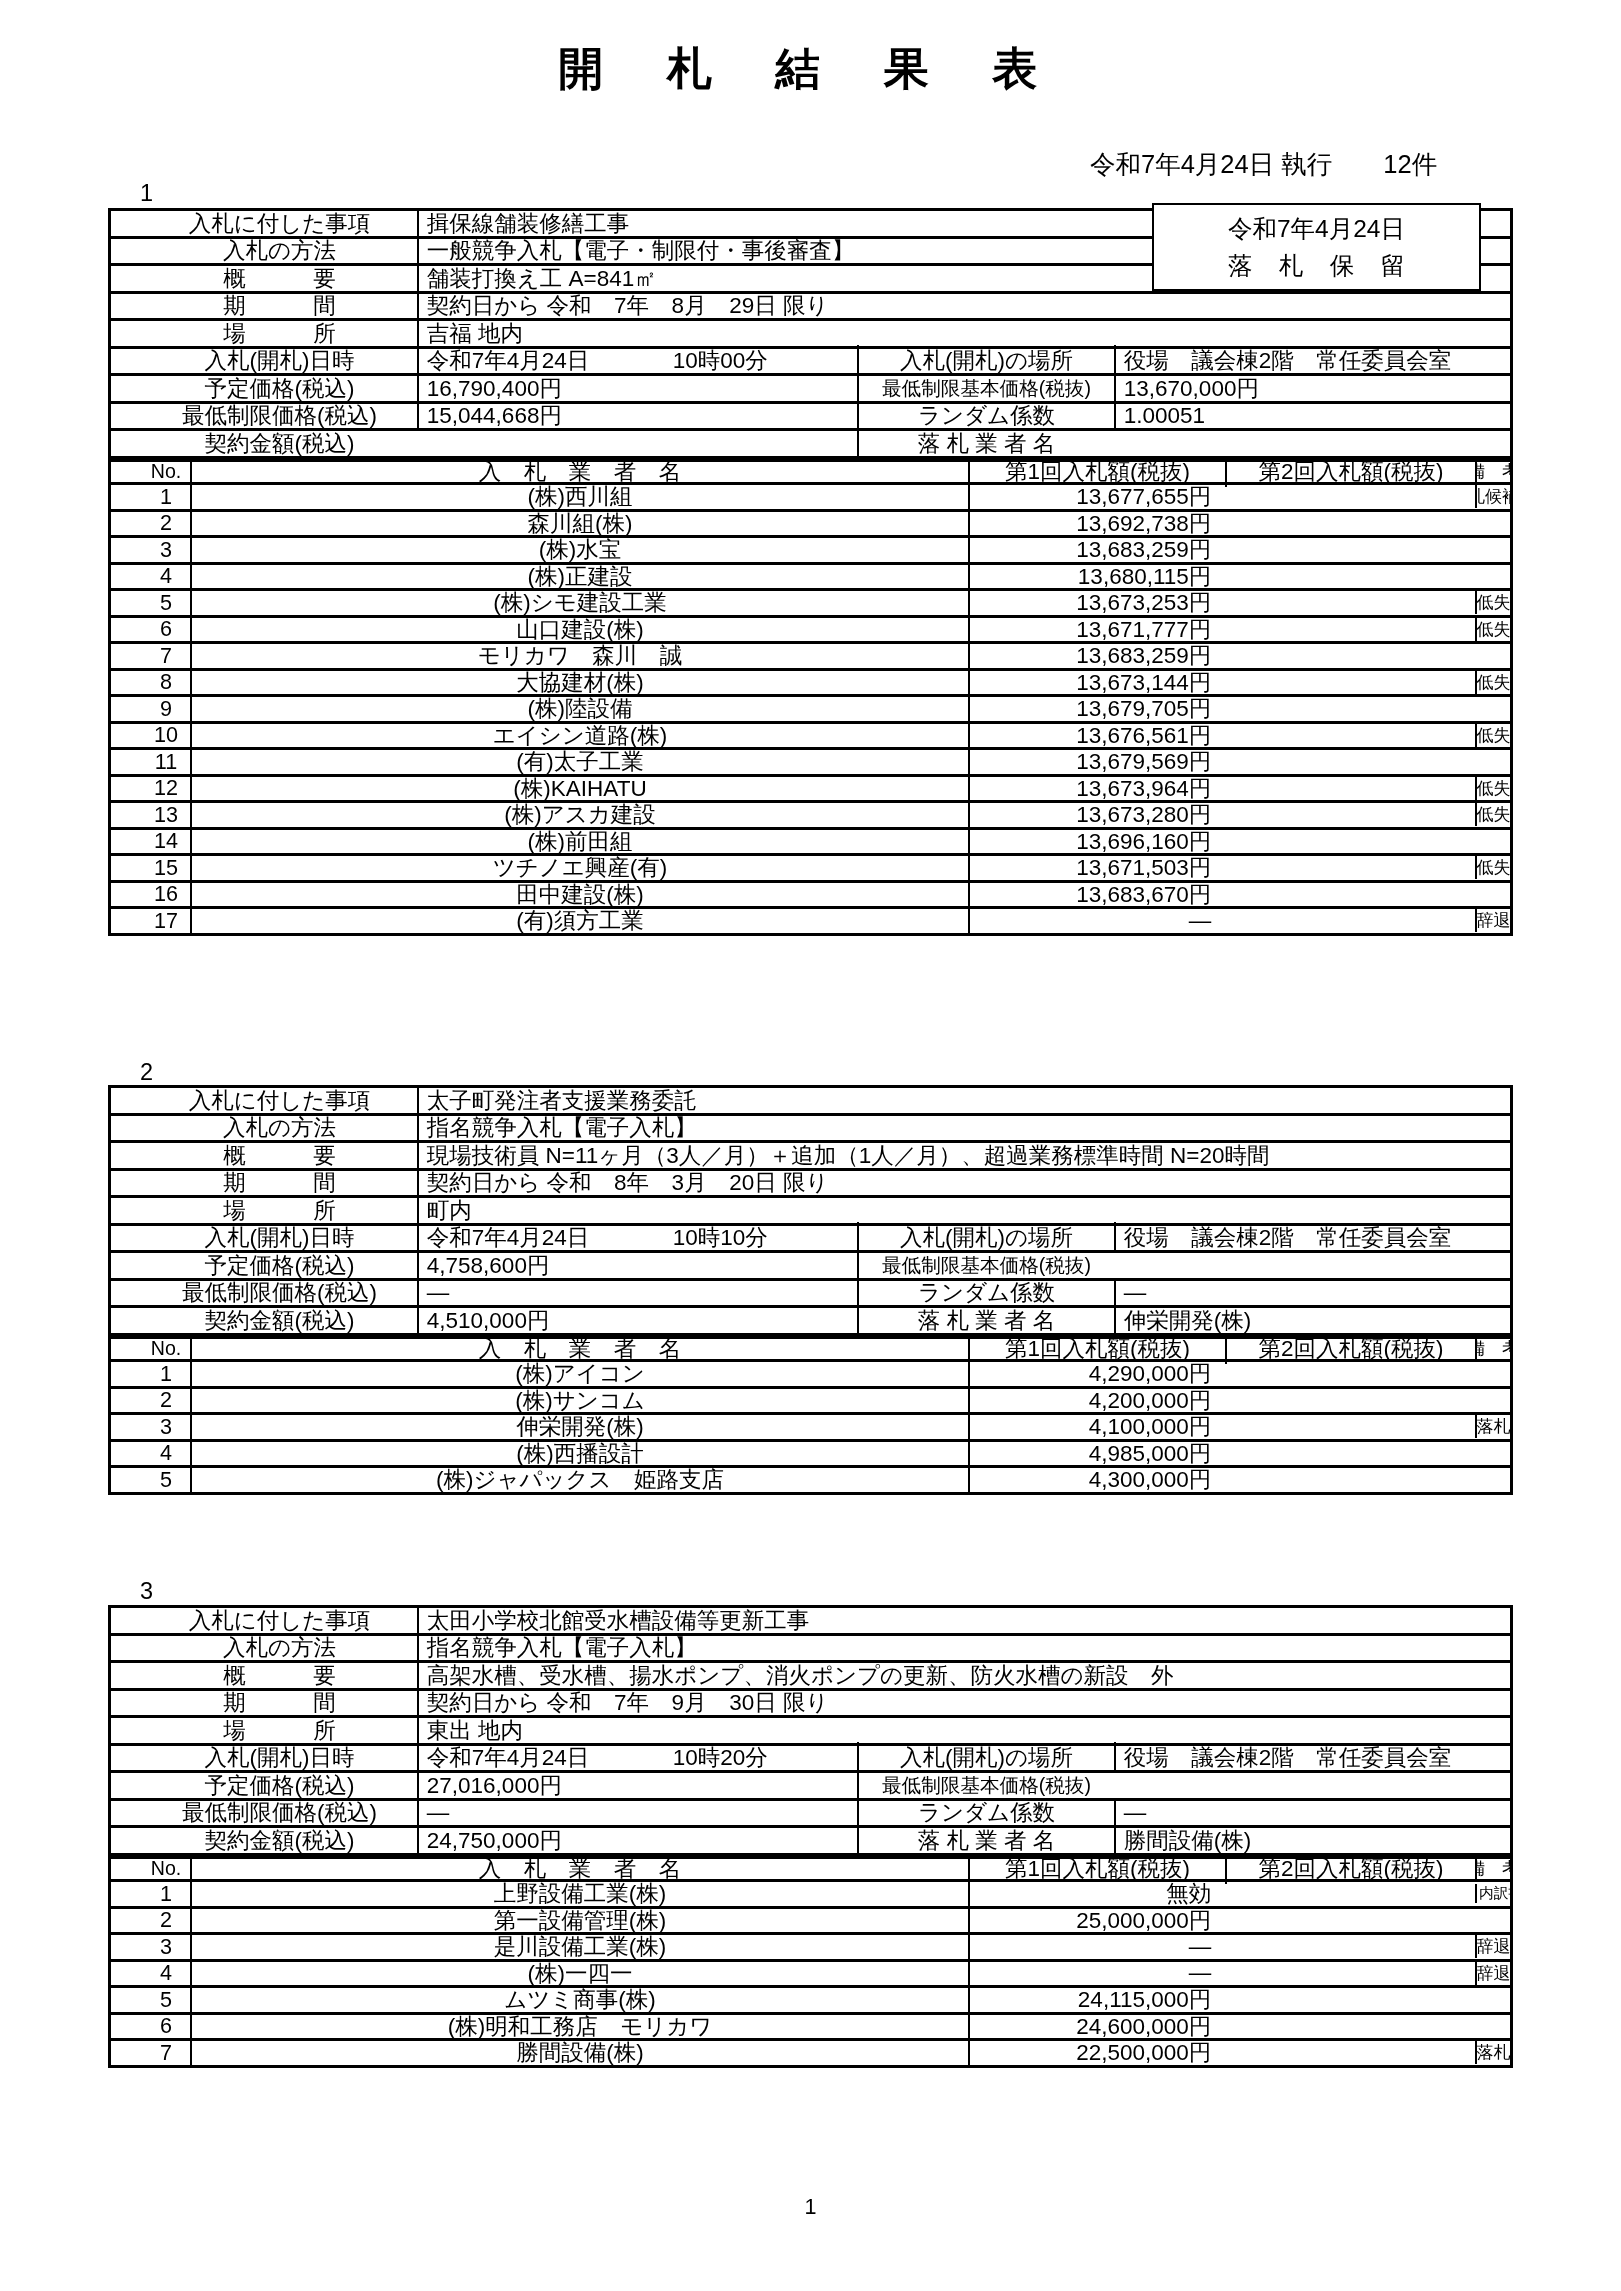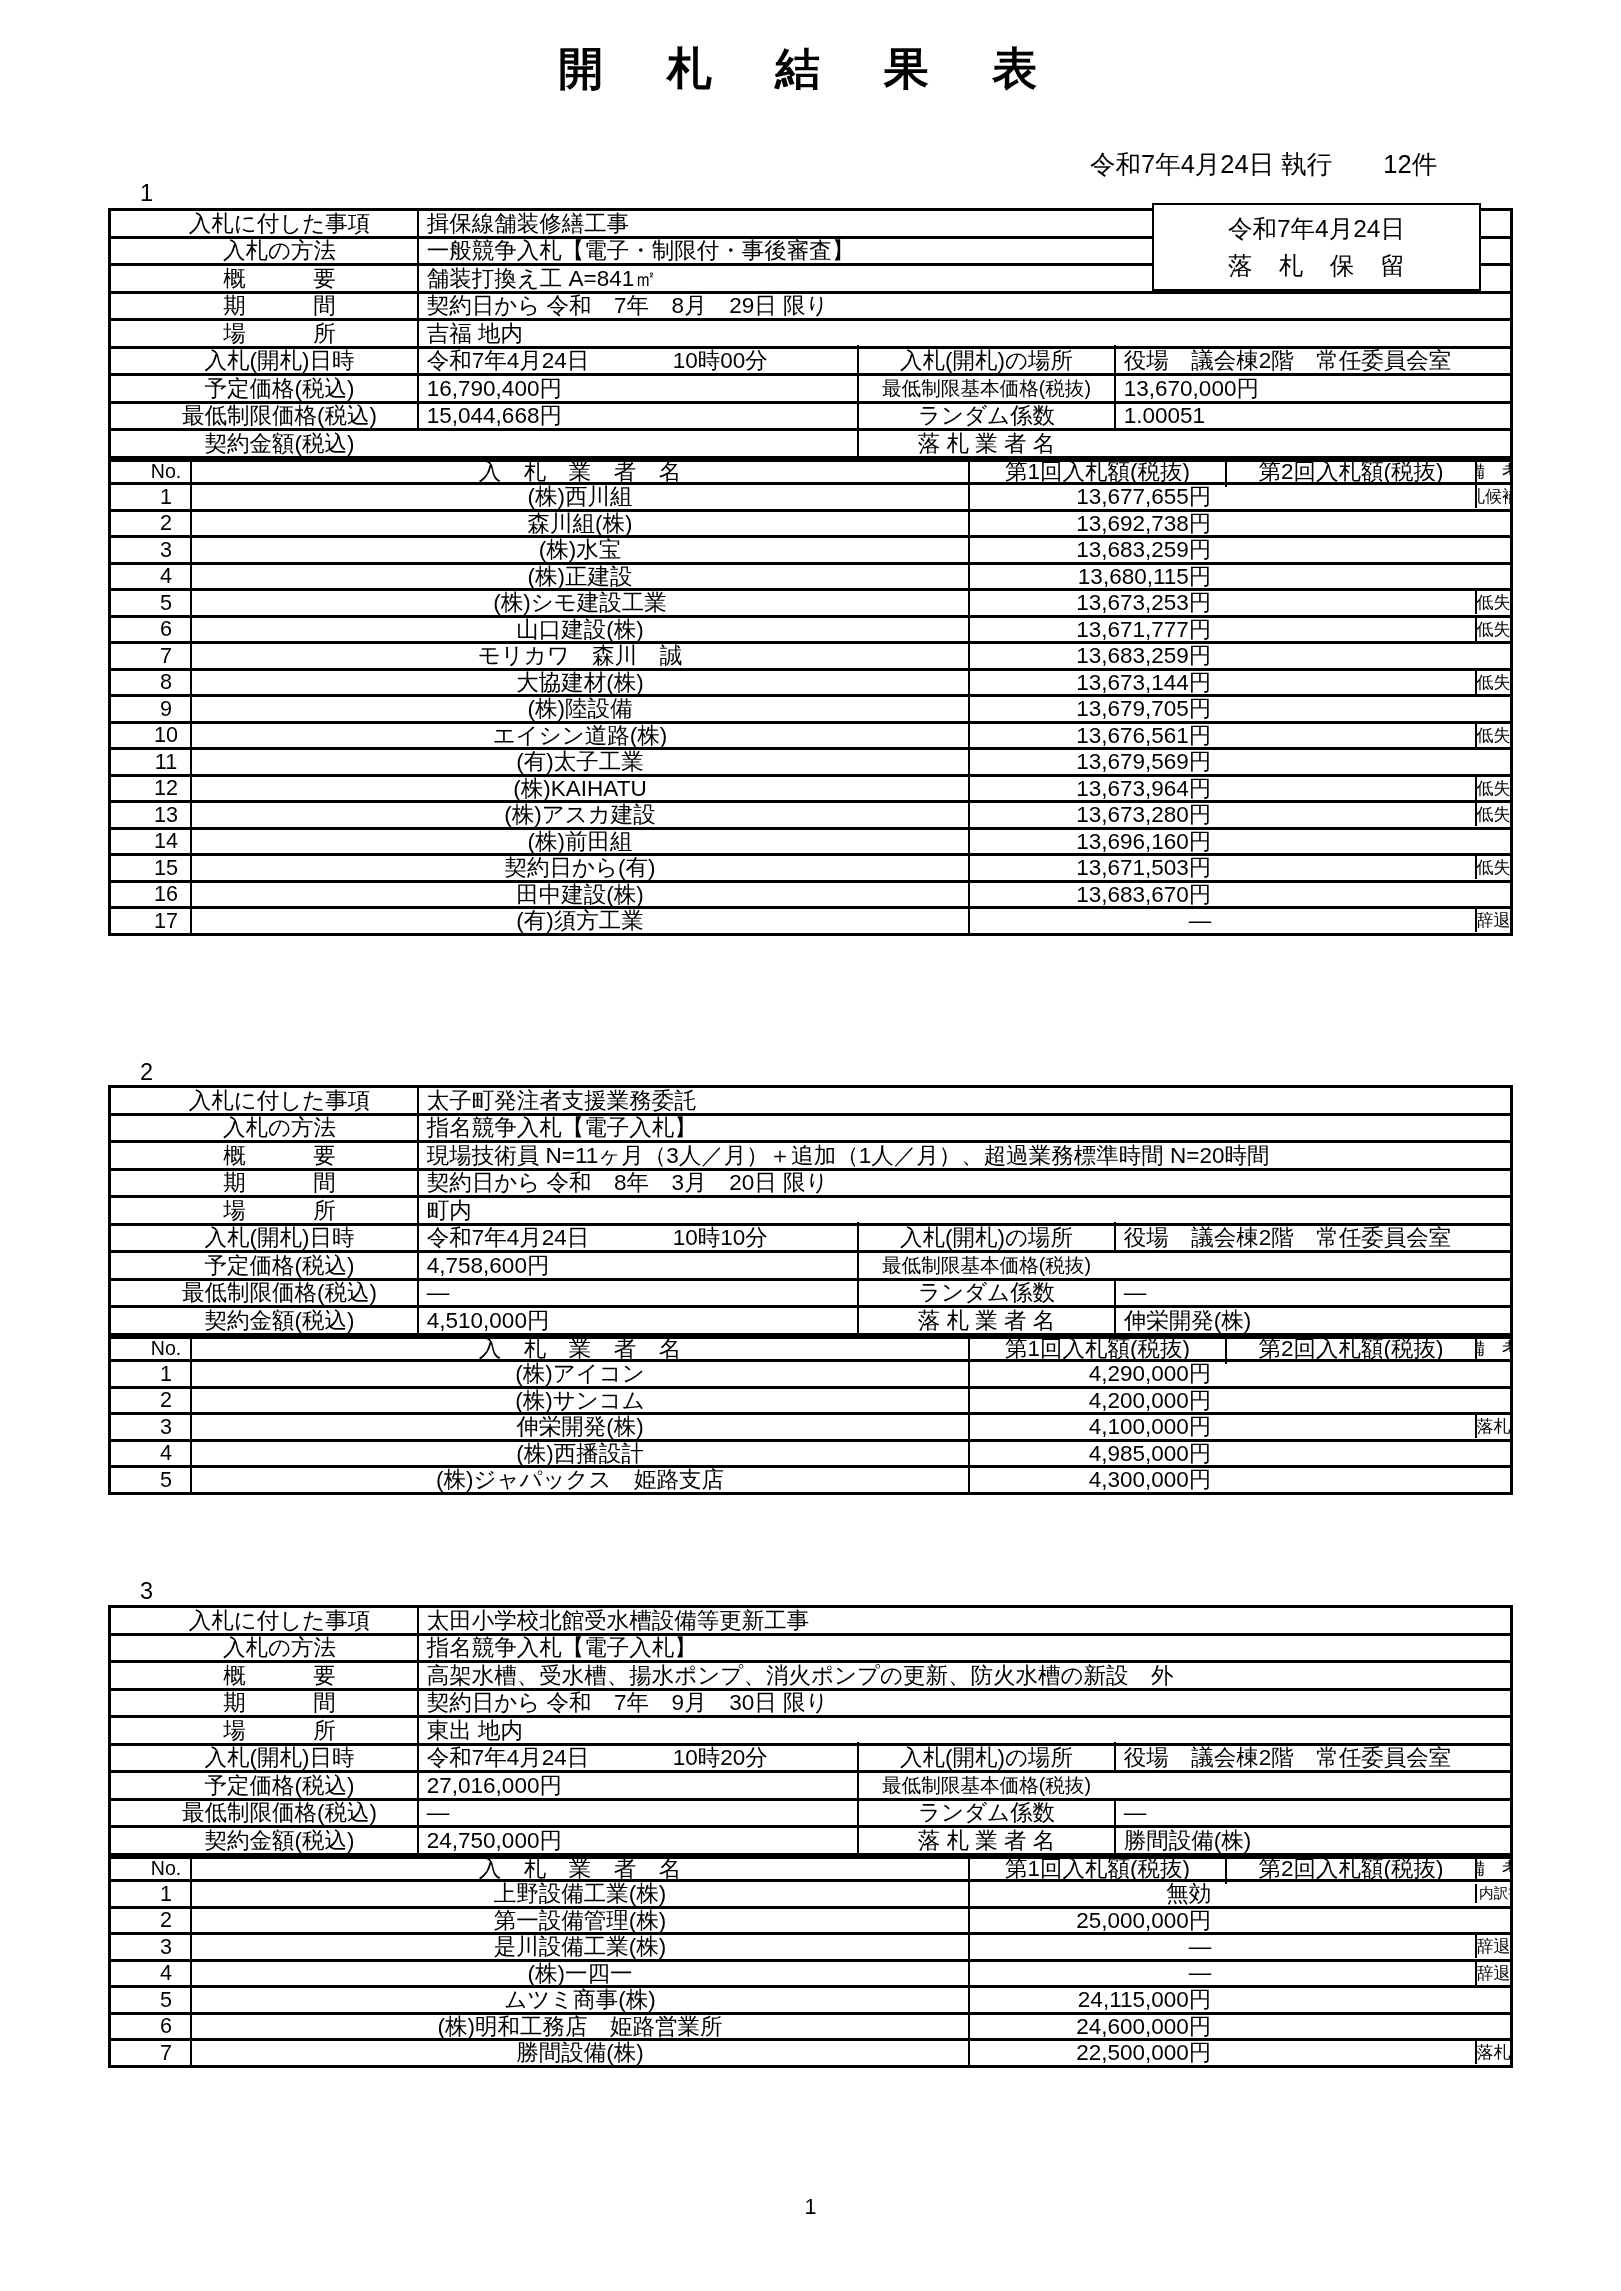--- a/index.html
+++ b/index.html
@@ -207,21 +207,21 @@
       </div>
       <div class="row bidder">
         <div class="cell c-no">14</div>
         <div class="cell c-name">(株)前田組</div>
         <div class="cell c-bid1">13,696,160円</div>
         <div class="cell c-bid2"></div>
         <div class="cell c-rem"></div>
       </div>
       <div class="row bidder">
         <div class="cell c-no">15</div>
-        <div class="cell c-name">契約日から(有)</div>
+        <div class="cell c-name">ツチノエ興産(有)</div>
         <div class="cell c-bid1">13,671,503円</div>
         <div class="cell c-bid2"></div>
         <div class="cell c-rem">最低失格</div>
       </div>
       <div class="row bidder">
         <div class="cell c-no">16</div>
         <div class="cell c-name">田中建設(株)</div>
         <div class="cell c-bid1">13,683,670円</div>
         <div class="cell c-bid2"></div>
         <div class="cell c-rem"></div>
@@ -410,21 +410,21 @@
       </div>
       <div class="row bidder">
         <div class="cell c-no">5</div>
         <div class="cell c-name">ムツミ商事(株)</div>
         <div class="cell c-bid1">24,115,000円</div>
         <div class="cell c-bid2"></div>
         <div class="cell c-rem"></div>
       </div>
       <div class="row bidder">
         <div class="cell c-no">6</div>
-        <div class="cell c-name">(株)明和工務店　姫路営業所</div>
+        <div class="cell c-name">(株)明和工務店　モリカワ</div>
         <div class="cell c-bid1">24,600,000円</div>
         <div class="cell c-bid2"></div>
         <div class="cell c-rem"></div>
       </div>
       <div class="row bidder">
         <div class="cell c-no">7</div>
         <div class="cell c-name">勝間設備(株)</div>
         <div class="cell c-bid1">22,500,000円</div>
         <div class="cell c-bid2"></div>
         <div class="cell c-rem">落札</div>

